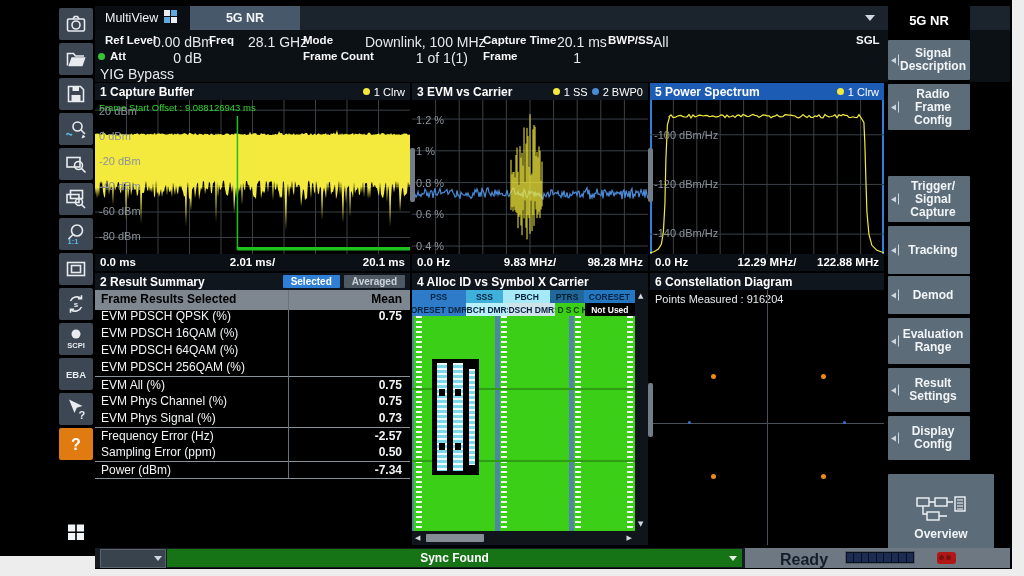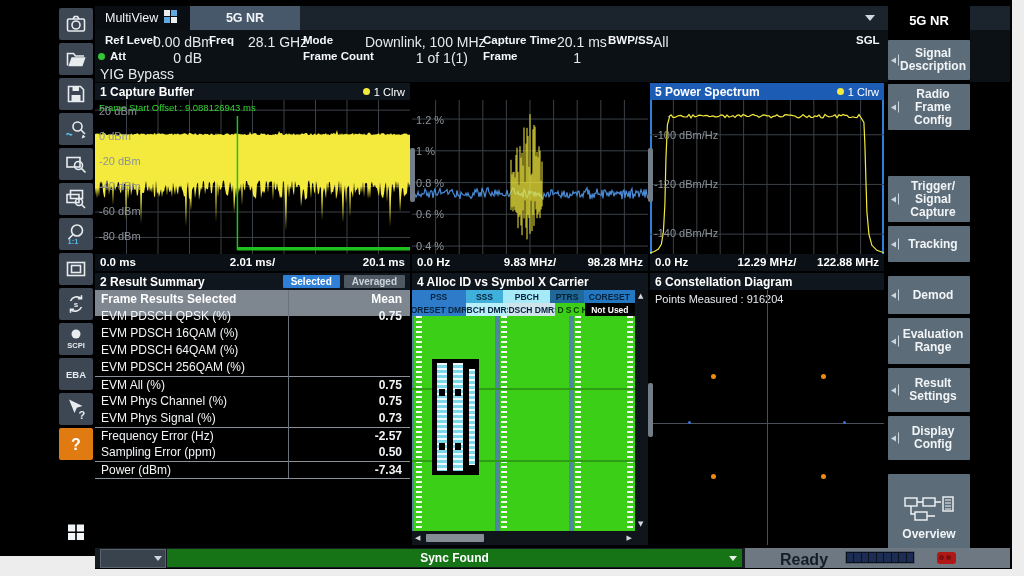--- a/index.html
+++ b/index.html
@@ -44,21 +44,21 @@
   .plot{position:absolute;left:0;top:17px;right:0;bottom:17px;}
   .ylab{position:absolute;font-size:11px;color:#8d939a;white-space:nowrap;z-index:3;}
   .xaxis{position:absolute;left:0;right:0;bottom:0;height:17px;background:#0b1016;color:#fff;
     font-size:11.5px;font-weight:bold;}
   .xaxis span{position:absolute;top:2px;}
   .annot{position:absolute;left:4px;top:19px;font-size:9.5px;color:#2fd42f;z-index:3;}
   .splitter{position:absolute;width:5px;height:54px;background:#737d87;border-radius:2px;z-index:5;}
 
   
   #rs-body{position:absolute;left:0;top:17px;right:0;bottom:0;}
-  .rs-header{position:absolute;left:0;top:0;right:0;height:26px;background:#7e8690;color:#ffffff;
+  .rs-header{position:absolute;left:0;top:0;right:0;height:20px;background:#7e8690;color:#000000;
     font-weight:bold;font-size:12px;line-height:18px;}
   .rs-row{position:absolute;left:0;right:0;height:17px;color:#f2f4f6;font-size:12px;line-height:17px;}
   .rs-row.sep{border-top:1px solid #8a9199;}
   .rs-label{position:absolute;left:6px;}
   .rs-val{position:absolute;right:8px;font-weight:bold;}
   .rs-divider{position:absolute;width:1px;background:#6a727c;}
   .rs-tab{font-size:10px;font-weight:bold;padding:1px 8px;border-radius:1px;}
 
   
   .leg-row{position:absolute;left:0;height:13px;display:flex;}
@@ -85,21 +85,21 @@
   #sk-col{left:888px;top:0;width:82px;height:576px;background:#000;}
   #sk-title{position:absolute;left:0;top:2px;width:82px;height:36px;background:#000;color:#fff;
     font-weight:bold;font-size:13px;display:flex;align-items:center;justify-content:center;}
   .softkey{position:absolute;left:0;width:82px;background:#5c6c78;color:#f2f5f7;
     font-size:12px;font-weight:bold;line-height:13px;text-align:center;white-space:pre-line;
     display:flex;align-items:center;justify-content:center;border-radius:1px;}
   .sk-marker{position:absolute;left:3px;top:50%;transform:translateY(-50%);display:flex;align-items:center;}
   .sk-arrow{width:0;height:0;border-top:3.5px solid transparent;border-bottom:3.5px solid transparent;
     border-right:5px solid #cdd5dc;}
   .sk-bar{width:1.5px;height:11px;background:#cdd5dc;margin-left:1.5px;}
-  #sk-overview{flex-direction:column;gap:3px;padding:5px 0;}
+  #sk-overview{flex-direction:column;gap:3px;padding:5px 12px;}
 
   
   #statusbar{left:95px;top:548px;width:915px;height:20px;background:#161c22;}
   #sb-gray{position:absolute;left:650px;top:0;width:265px;height:20px;background:#6e7882;}
   #sb-drop{position:absolute;left:5px;top:1px;width:64px;height:17px;background:#39434e;border:1px solid #5a636e;}
   #sb-green{position:absolute;left:72px;top:1px;width:575px;height:18px;background:#167417;color:#fff;
     font-size:12px;font-weight:bold;display:flex;align-items:center;justify-content:center;}
   #sb-ready{position:absolute;left:685px;top:3px;color:#141e2b;font-size:16px;font-weight:bold;}
   #sb-progress{position:absolute;left:750px;top:3px;width:70px;height:13px;background:#0a111e;
     border:1px solid #555e68;display:flex;gap:1px;padding:1px;box-sizing:border-box;}
@@ -315,20 +315,29 @@
     <span class="ylab" style="left:4px;top:122px;">-60 dBm</span>
     <span class="ylab" style="left:4px;top:147px;">-80 dBm</span>
     <div class="xaxis">
       <span style="left:5px;">0.0 ms</span>
       <span style="left:50%;transform:translateX(-50%);">2.01 ms/</span>
       <span style="right:5px;">20.1 ms</span>
     </div>
   </div>
 
   <div class="window" style="left:412px;top:83px;width:236px;height:188px;">
+    <div class="titlebar">
+      <span>3 EVM vs Carrier</span>
+      <span class="tlegend">
+        <span class="dot" style="background:#f3ea3d;"></span>
+        <span>1 SS</span>
+        <span class="dot" style="background:#4a8ad6;"></span>
+        <span>2 BWP0</span>
+      </span>
+    </div>
     <div class="plot" id="plot-evm"><svg width="236" height="154">
           <line x1="23.6" y1="0" x2="23.6" y2="154" stroke="#3a4047" stroke-width="1"></line>
           <line x1="47.2" y1="0" x2="47.2" y2="154" stroke="#3a4047" stroke-width="1"></line>
           <line x1="70.8" y1="0" x2="70.8" y2="154" stroke="#3a4047" stroke-width="1"></line>
           <line x1="94.4" y1="0" x2="94.4" y2="154" stroke="#3a4047" stroke-width="1"></line>
           <line x1="118" y1="0" x2="118" y2="154" stroke="#3a4047" stroke-width="1"></line>
           <line x1="141.6" y1="0" x2="141.6" y2="154" stroke="#3a4047" stroke-width="1"></line>
           <line x1="165.2" y1="0" x2="165.2" y2="154" stroke="#3a4047" stroke-width="1"></line>
           <line x1="188.8" y1="0" x2="188.8" y2="154" stroke="#3a4047" stroke-width="1"></line>
           <line x1="212.4" y1="0" x2="212.4" y2="154" stroke="#3a4047" stroke-width="1"></line>
@@ -549,21 +558,21 @@
     <div id="sk-title">5G NR</div>
     <div id="sk-list">
         <div class="softkey" style="top: 40px; height: 40px;"><span class="sk-marker"><span class="sk-arrow"></span><span class="sk-bar"></span></span><span style="padding-left:8px;">Signal
 Description</span></div>
         <div class="softkey" style="top: 84px; height: 46px;"><span class="sk-marker"><span class="sk-arrow"></span><span class="sk-bar"></span></span><span style="padding-left:8px;">Radio
 Frame
 Config</span></div>
         <div class="softkey" style="top: 176px; height: 46px;"><span class="sk-marker"><span class="sk-arrow"></span><span class="sk-bar"></span></span><span style="padding-left:8px;">Trigger/
 Signal
 Capture</span></div>
-        <div class="softkey" style="top: 226px; height: 36px;"><span class="sk-marker"><span class="sk-arrow"></span><span class="sk-bar"></span></span><span style="padding-left:8px;">Tracking</span></div>
+        <div class="softkey" style="top: 226px; height: 48px;"><span class="sk-marker"><span class="sk-arrow"></span><span class="sk-bar"></span></span><span style="padding-left:8px;">Tracking</span></div>
         <div class="softkey" style="top: 276px; height: 38px;"><span class="sk-marker"><span class="sk-arrow"></span><span class="sk-bar"></span></span><span style="padding-left:8px;">Demod</span></div>
         <div class="softkey" style="top: 318px; height: 46px;"><span class="sk-marker"><span class="sk-arrow"></span><span class="sk-bar"></span></span><span style="padding-left:8px;">Evaluation
 Range</span></div>
         <div class="softkey" style="top: 368px; height: 44px;"><span class="sk-marker"><span class="sk-arrow"></span><span class="sk-bar"></span></span><span style="padding-left:8px;">Result
 Settings</span></div>
         <div class="softkey" style="top: 416px; height: 44px;"><span class="sk-marker"><span class="sk-arrow"></span><span class="sk-bar"></span></span><span style="padding-left:8px;">Display
 Config</span></div>
       </div>
     <div class="softkey" id="sk-overview" style="top:474px;height:66px;">
       <span>

